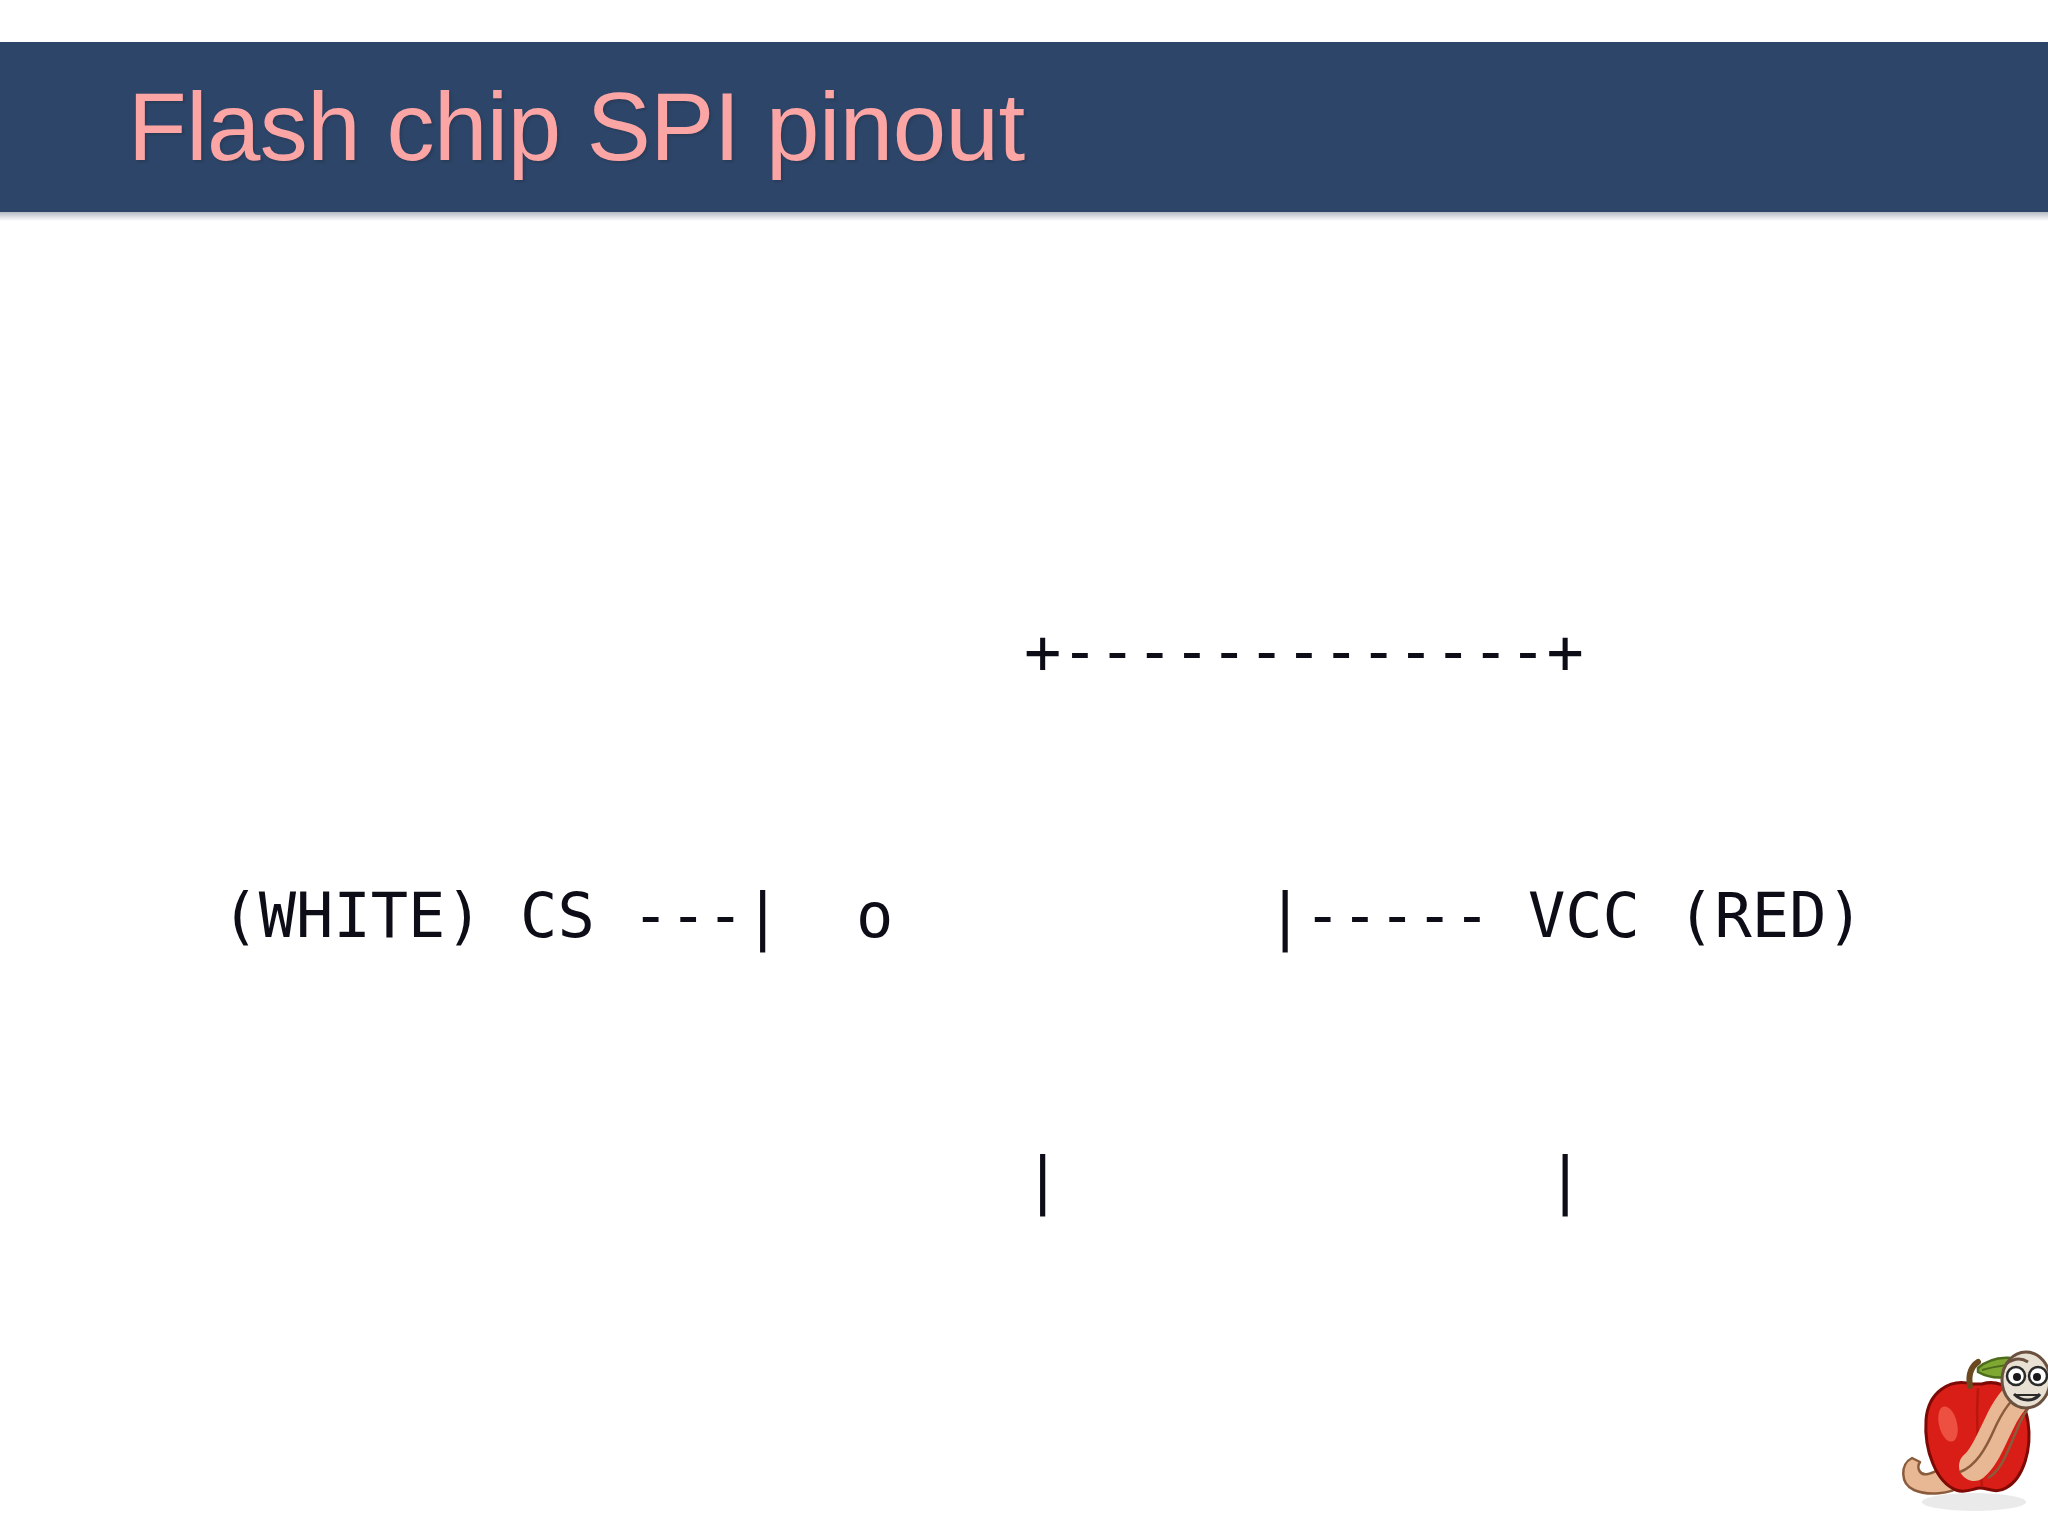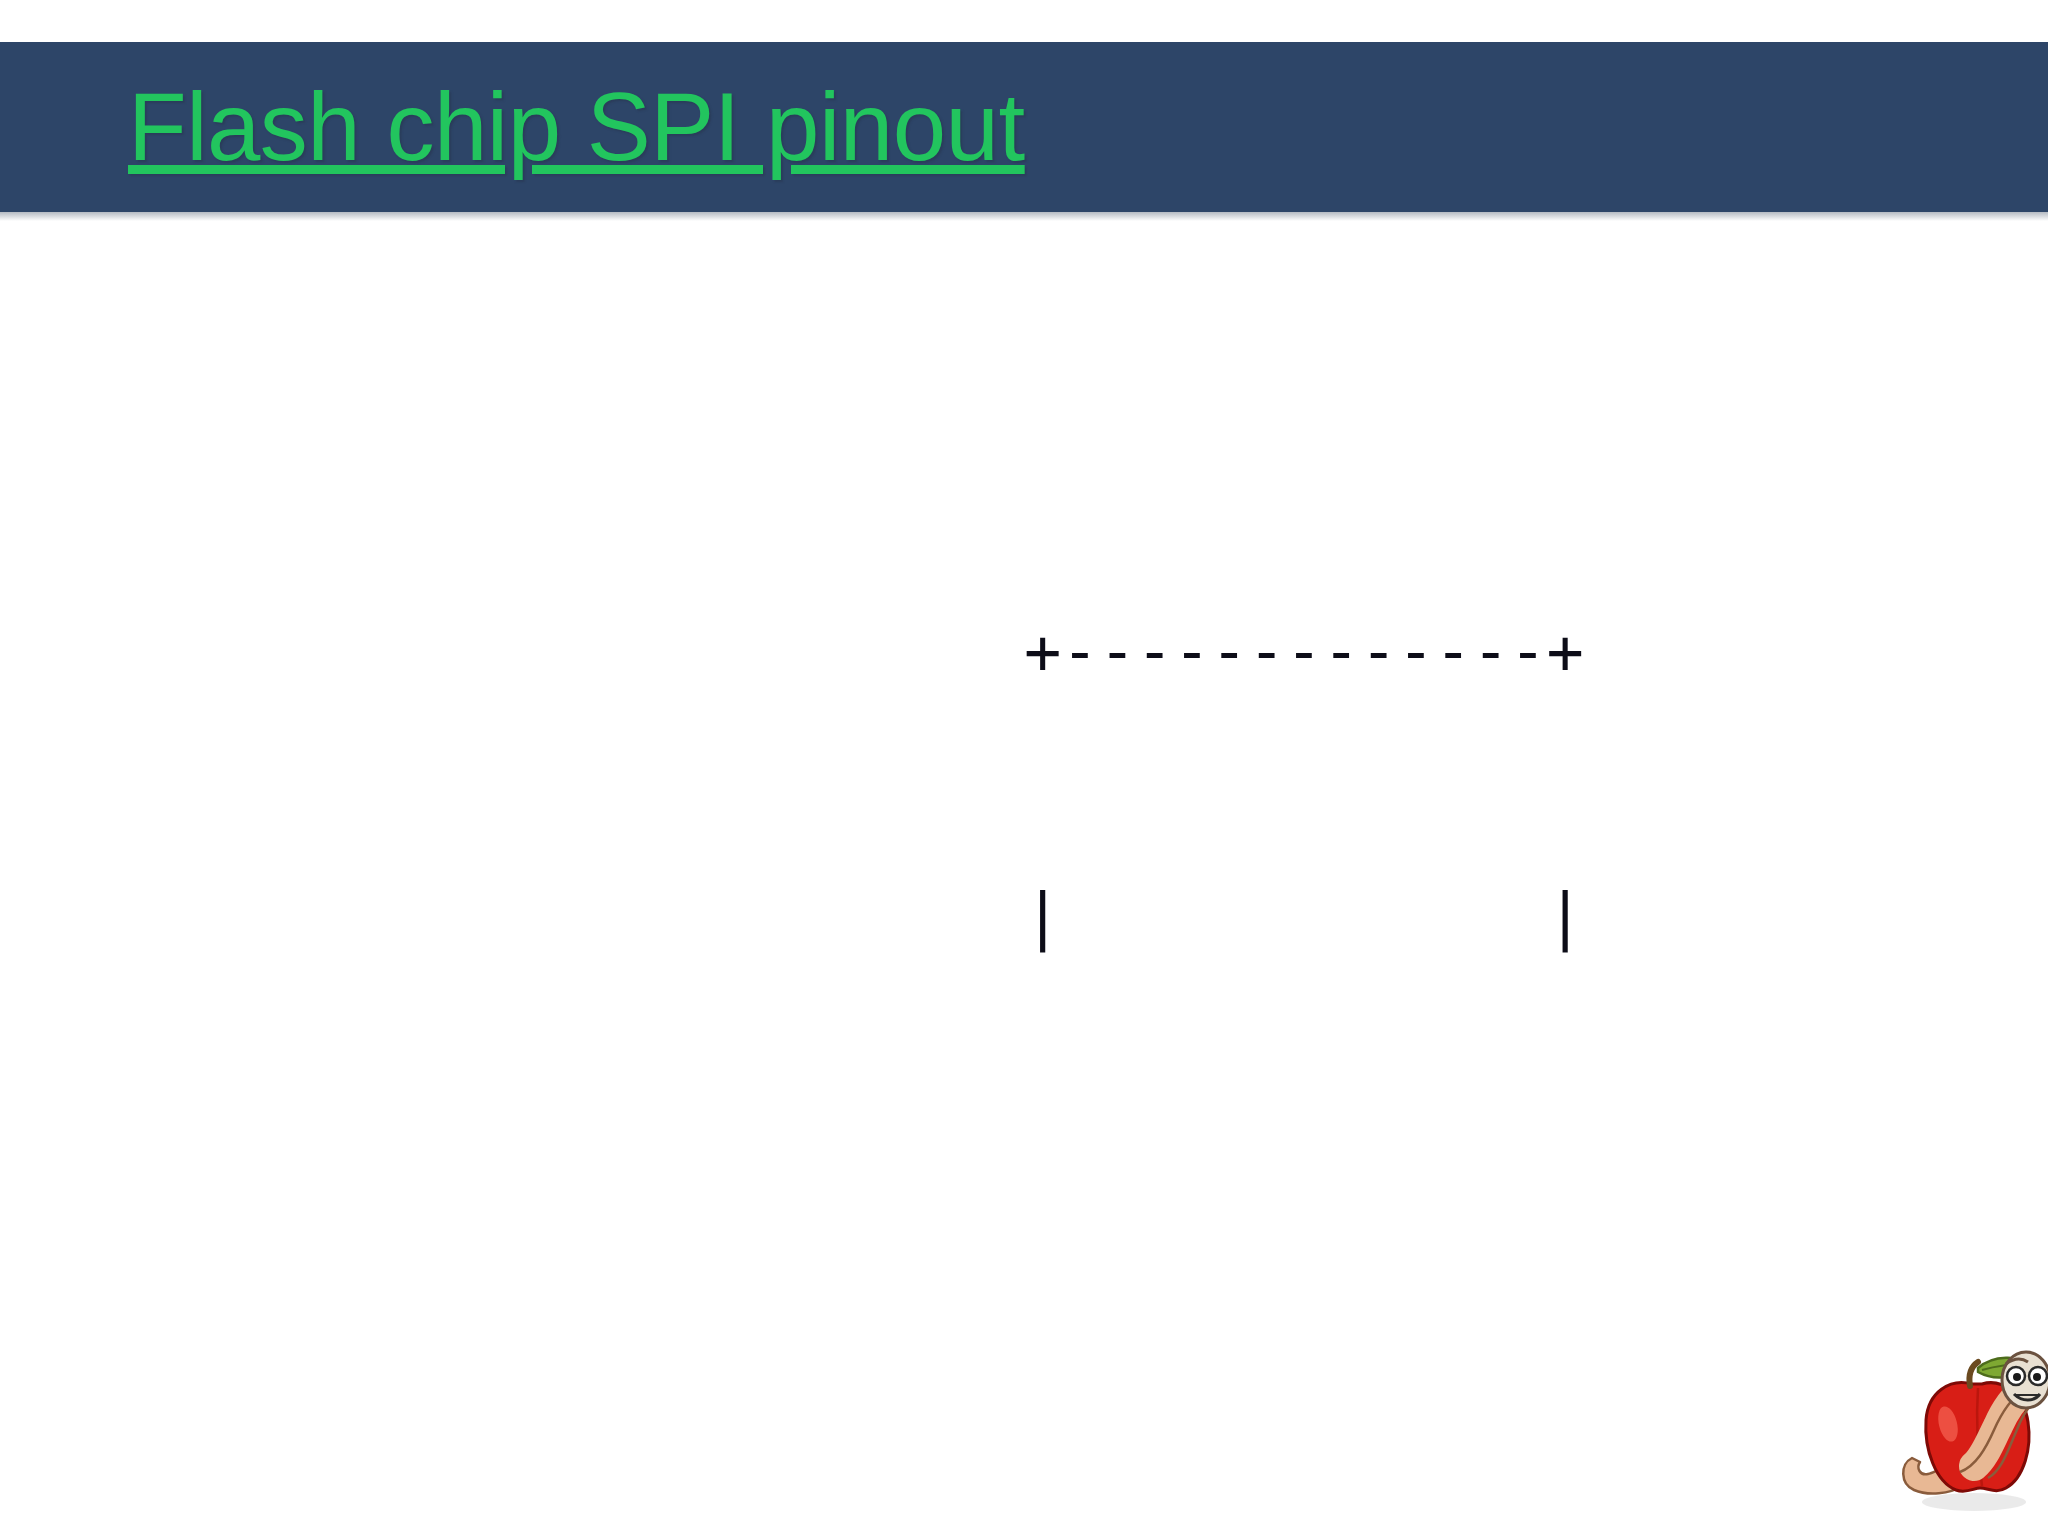--- a/index.html
+++ b/index.html
@@ -86,25 +86,26 @@
     height: 180px;
   }
   #logo svg { display: block; }
 </style>
 </head>
 <body>
 
 <div id="slide" style="background: rgb(255, 255, 255);">
 
   <div id="title-bar" style="background: rgb(45, 69, 104);">
-    <div id="slide-title" style="color: #22c55e; text-decoration: underline;">Flash chip SPI pinout</div>
+    <div id="slide-title" style="color: #fca5a5;">Flash chip SPI pinout</div>
   </div>
 
   <div id="ascii-diagram">
     <span class="line">               +-------------+</span>
+    <span class="line"> (WHITE) CS ---|  o          |----- VCC (RED)</span>
     <span class="line">               |             |</span>
     
     
     
     
     
   </div>
 
   <div id="logo">
     <svg width="150" height="180" viewBox="0 0 150 180" xmlns="http://www.w3.org/2000/svg">

